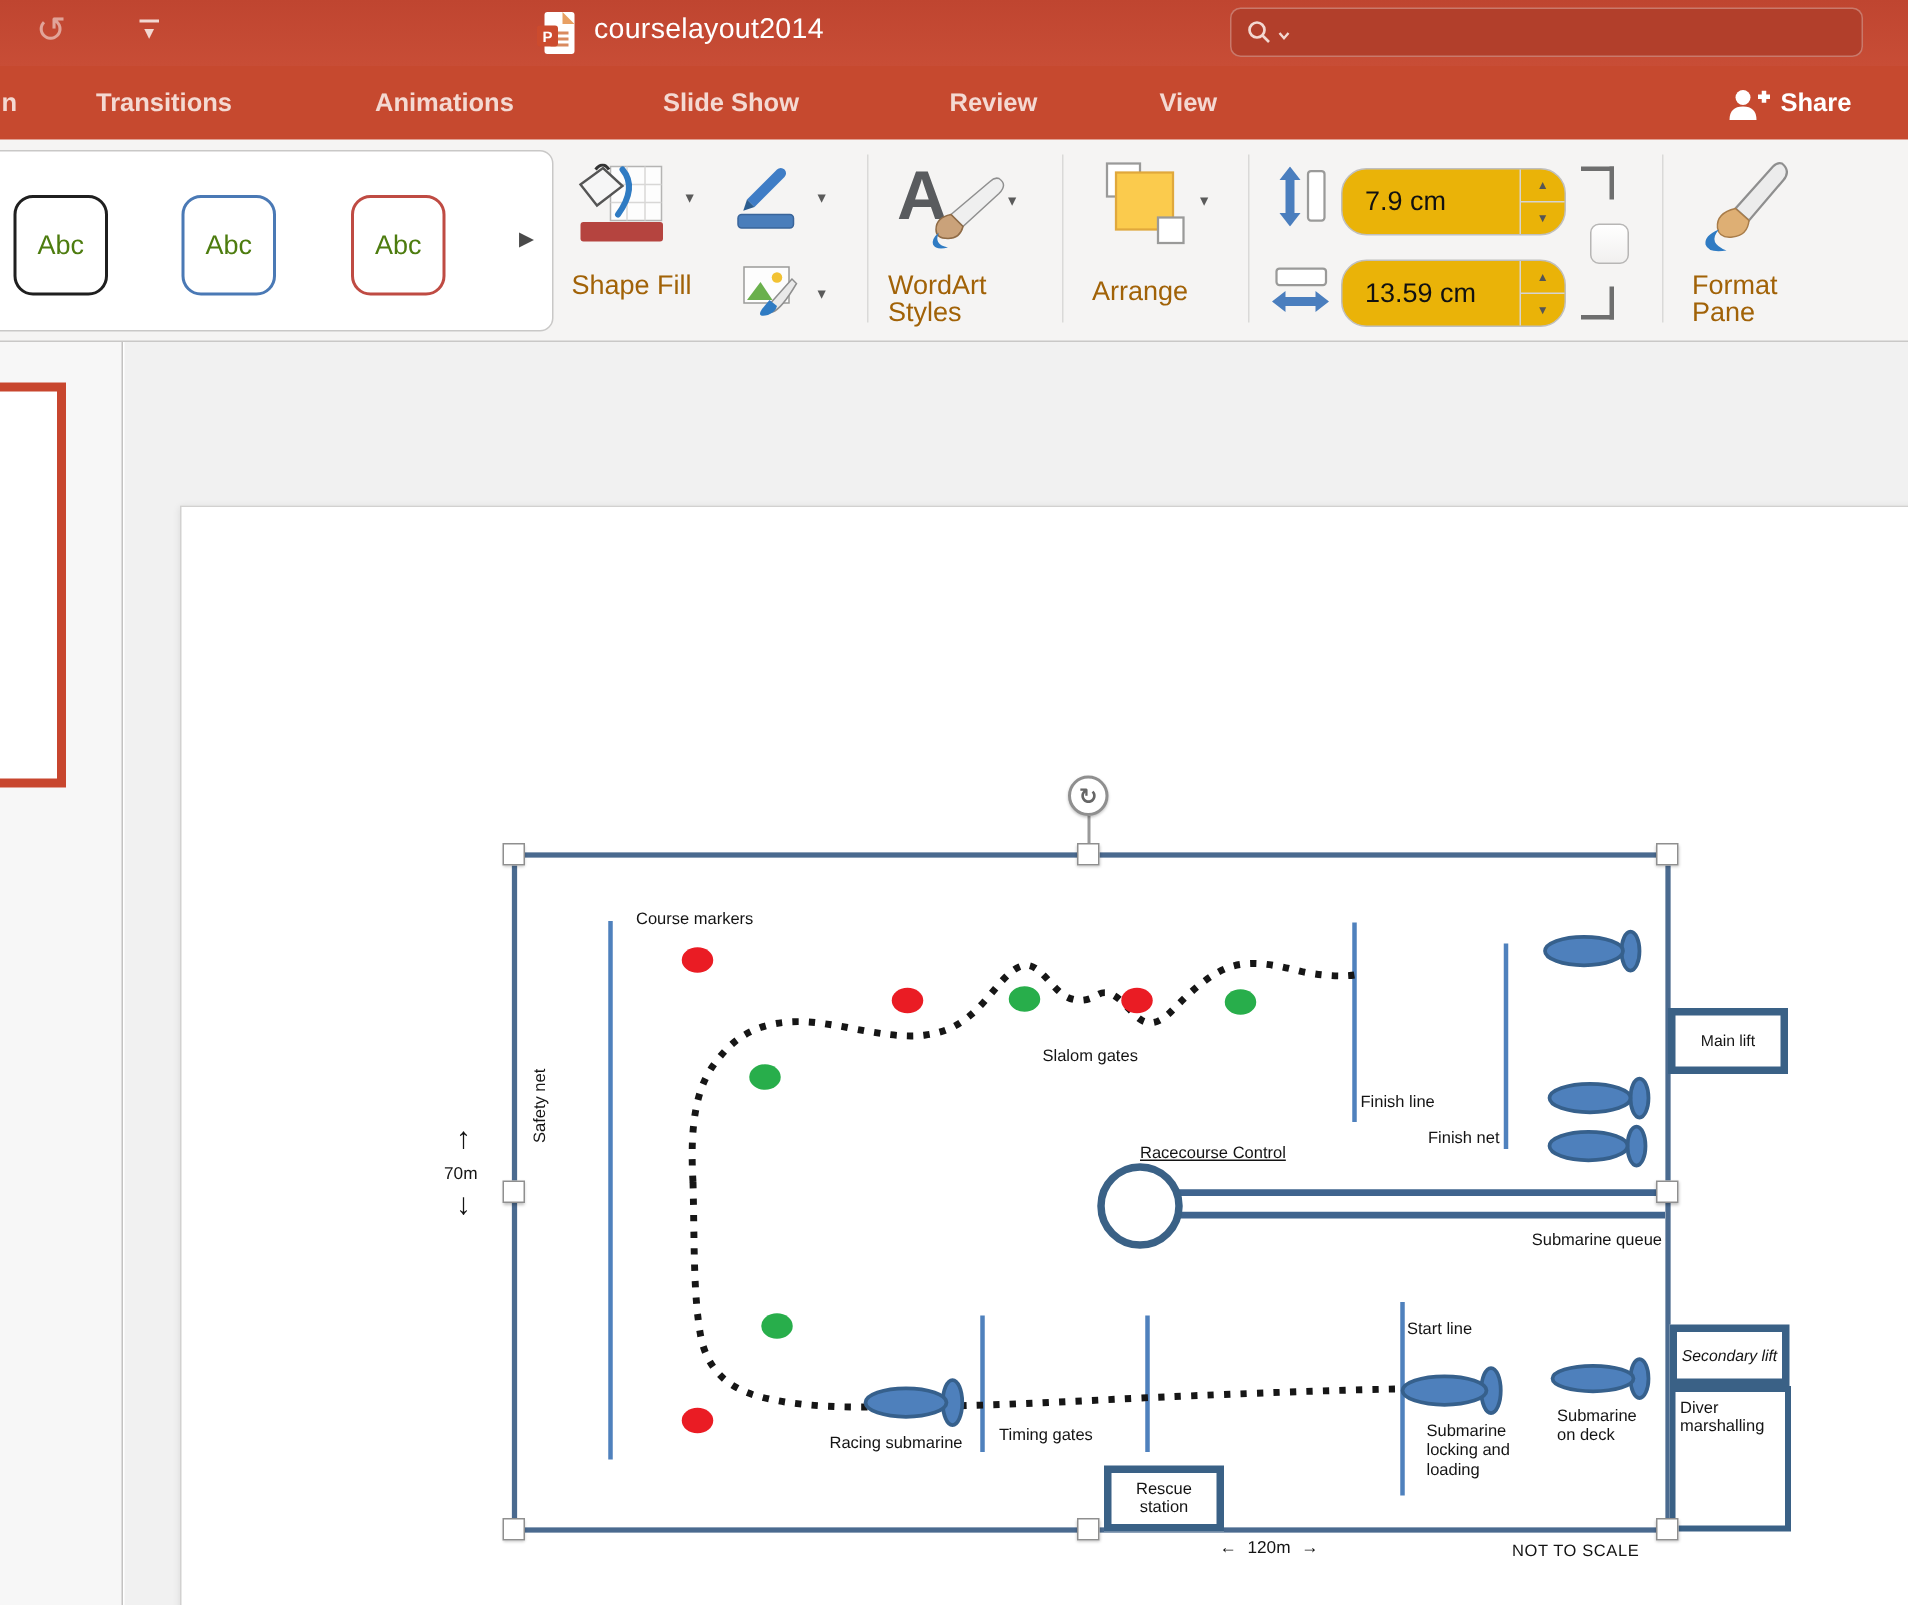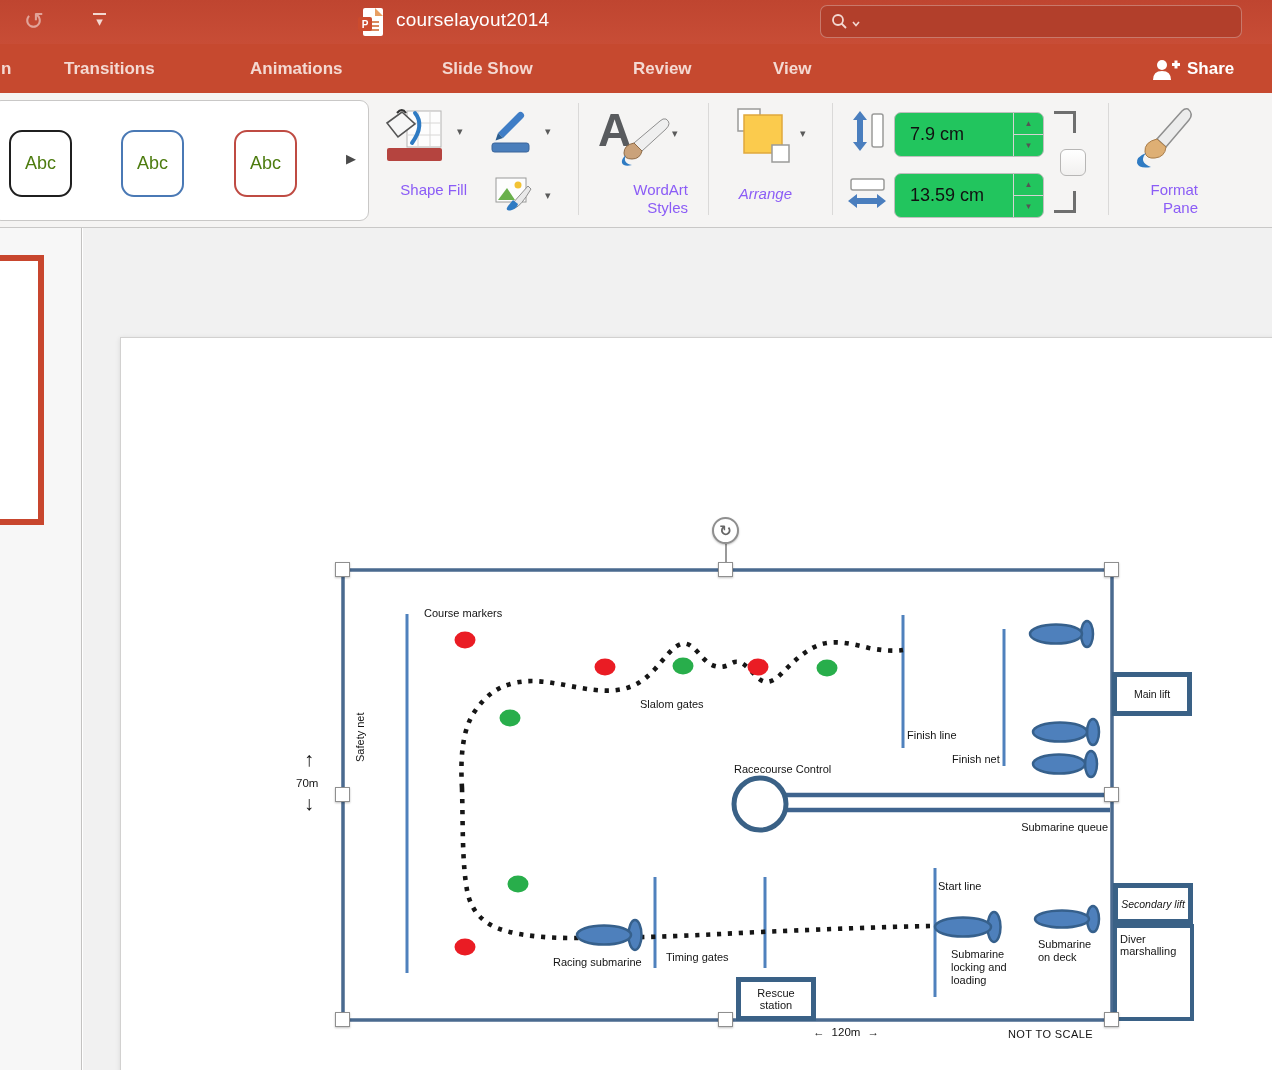--- a/index.html
+++ b/index.html
@@ -35,25 +35,25 @@
 
   
   #ribbon { position:absolute; left:0; top:93px; width:1272px; height:135px;
     background:#f5f4f3; border-bottom:1px solid #c9c8c7; z-index:8; }
   .rdiv { position:absolute; top:10px; width:1px; height:112px; background:#dad9d8; }
   #gallery { position:absolute; left:-8px; top:7px; width:377px; height:121px;
     background:#ffffff; border:1px solid #c9c8c7; border-radius:9px; }
   .swatch { position:absolute; top:29px; width:63px; height:67px; border-radius:13px;
     background:#fff; display:flex; align-items:center; justify-content:center;
     font-size:18px; color:#4d7c0f; }
-  .rlabel { position:absolute; font-size:15px; color:#8b5cf6; text-align:right;
+  .rlabel { position:absolute; font-size:18px; color:#a16207; text-align:left;
     line-height:18px; }
   .caret { position:absolute; color:#5a5a5a; font-size:11px; }
-  .stepbox { position:absolute; width:150px; height:45px; background:#22c55e;
-    border:1px solid #c0bfbe; border-radius:7px; display:flex; align-items:center; }
+  .stepbox { position:absolute; width:150px; height:45px; background:#eab308;
+    border:1px solid #c0bfbe; border-radius:17px; display:flex; align-items:center; }
   .stepbox .val { flex:1; padding-left:15px; font-size:18px; color:#111;
     border:none; background:transparent; outline:none; width:100px;
     font-family:"Liberation Sans","DejaVu Sans",sans-serif; }
   .stepper { width:30px; height:100%; border-left:1px solid #d5d4d3; display:flex;
     flex-direction:column; }
   .stepper span { flex:1; display:flex; align-items:center; justify-content:center;
     font-size:8px; color:#555; }
   .stepper span:first-child { border-bottom:1px solid #d5d4d3; }
   .bracket { position:absolute; width:22px; height:22px; }
   #aspect-check { position:absolute; left:1060px; top:56px; width:26px; height:27px;
@@ -197,21 +197,21 @@
   <div class="rdiv" style="left:708px;"></div>
 
   <div class="abs" style="left:736px; top:14px;">
     <svg width="56" height="58" viewBox="0 0 56 58">
       <rect x="2" y="2" width="22" height="22" fill="#ffffff" stroke="#9a9a99" stroke-width="1.5"></rect>
       <rect x="8" y="8" width="38" height="38" fill="#fbcb4d" stroke="#e0a83c" stroke-width="1.5"></rect>
       <rect x="36" y="38" width="17" height="17" fill="#ffffff" stroke="#9a9a99" stroke-width="1.5"></rect>
     </svg>
   </div>
   <span class="caret" style="left:800px; top:34px;">▾</span>
-  <div class="rlabel" style="left:708px; top:92px; width:84px;font-style:italic;">Arrange</div>
+  <div class="rlabel" style="left:728px; top:92px; width:84px;">Arrange</div>
 
   <div class="rdiv" style="left:832px;"></div>
 
   <svg class="abs" style="left:852px; top:18px;" width="34" height="40" viewBox="0 0 34 40">
     <path d="M8 0 L15 9 H11 V31 H5 V9 H1 Z" fill="#4a7ebe" transform="translate(0,0)"></path>
     <path d="M8 40 L1 31 H5 L5 31 H11 L11 31 H15 Z" fill="#4a7ebe"></path>
     <rect x="20" y="3" width="11" height="33" rx="2" fill="#ffffff" stroke="#9a9a99" stroke-width="1.5"></rect>
   </svg>
   <div class="stepbox" style="left:894px; top:19px;">
     <input class="val" readonly="" value="7.9 cm" style="">
@@ -321,24 +321,24 @@
   </g>
 </svg>
 
 <div class="dbox" style="left:1112px; top:672px; width:80px; height:44px; border-width:5px;">Main lift</div>
 <div class="dbox" style="left:1113px; top:883px; width:80px; height:41px; border-width:5px;font-style:italic;">Secondary lift</div>
 <div class="dbox" style="left:1113px; top:924px; width:81px; height:97px; align-items:flex-start; justify-content:flex-start; text-align:left; padding:5px 3px; font-size:11px;">Diver marshalling</div>
 <div class="dbox" style="left:736px; top:977px; width:80px; height:44px; border-width:5px; font-size:11px;">Rescue station</div>
 
 <div class="dlabel" style="left:424px; top:607px;">Course markers</div>
 <div class="dlabel" style="left:354px; top:762px; width:85px; transform:rotate(-90deg); transform-origin:top left;">Safety net</div>
-<div class="dlabel" style="left:640px; top:698px;text-align:center;">Slalom gates</div>
+<div class="dlabel" style="left:695px; top:698px;text-align:center;">Slalom gates</div>
 <div class="dlabel" style="left:907px; top:729px;">Finish line</div>
 <div class="dlabel" style="left:952px; top:753px;">Finish net</div>
-<div class="dlabel" style="left:734px; top:763px;">Racecourse Control</div>
+<div class="dlabel" style="left:760px; top:763px;text-decoration:underline;">Racecourse Control</div>
 <div class="dlabel" style="left:1018px; top:821px; width:90px; text-align:right;">Submarine queue</div>
 <div class="dlabel" style="left:938px; top:880px;">Start line</div>
 <div class="dlabel" style="left:951px; top:948px; width:64px;">Submarine locking and loading</div>
 <div class="dlabel" style="left:1038px; top:938px; width:60px;">Submarine on deck</div>
 <div class="dlabel" style="left:553px; top:956px;">Racing submarine</div>
 <div class="dlabel" style="left:666px; top:951px;">Timing gates</div>
 <div class="dlabel" style="left:1008px; top:1028px; letter-spacing:.4px;">NOT TO SCALE</div>
 
 <span class="dim-arrow" style="left:304px; top:748px;">↑</span>
 <div class="dlabel" style="left:296px; top:777px; font-size:11.5px;">70m</div>

